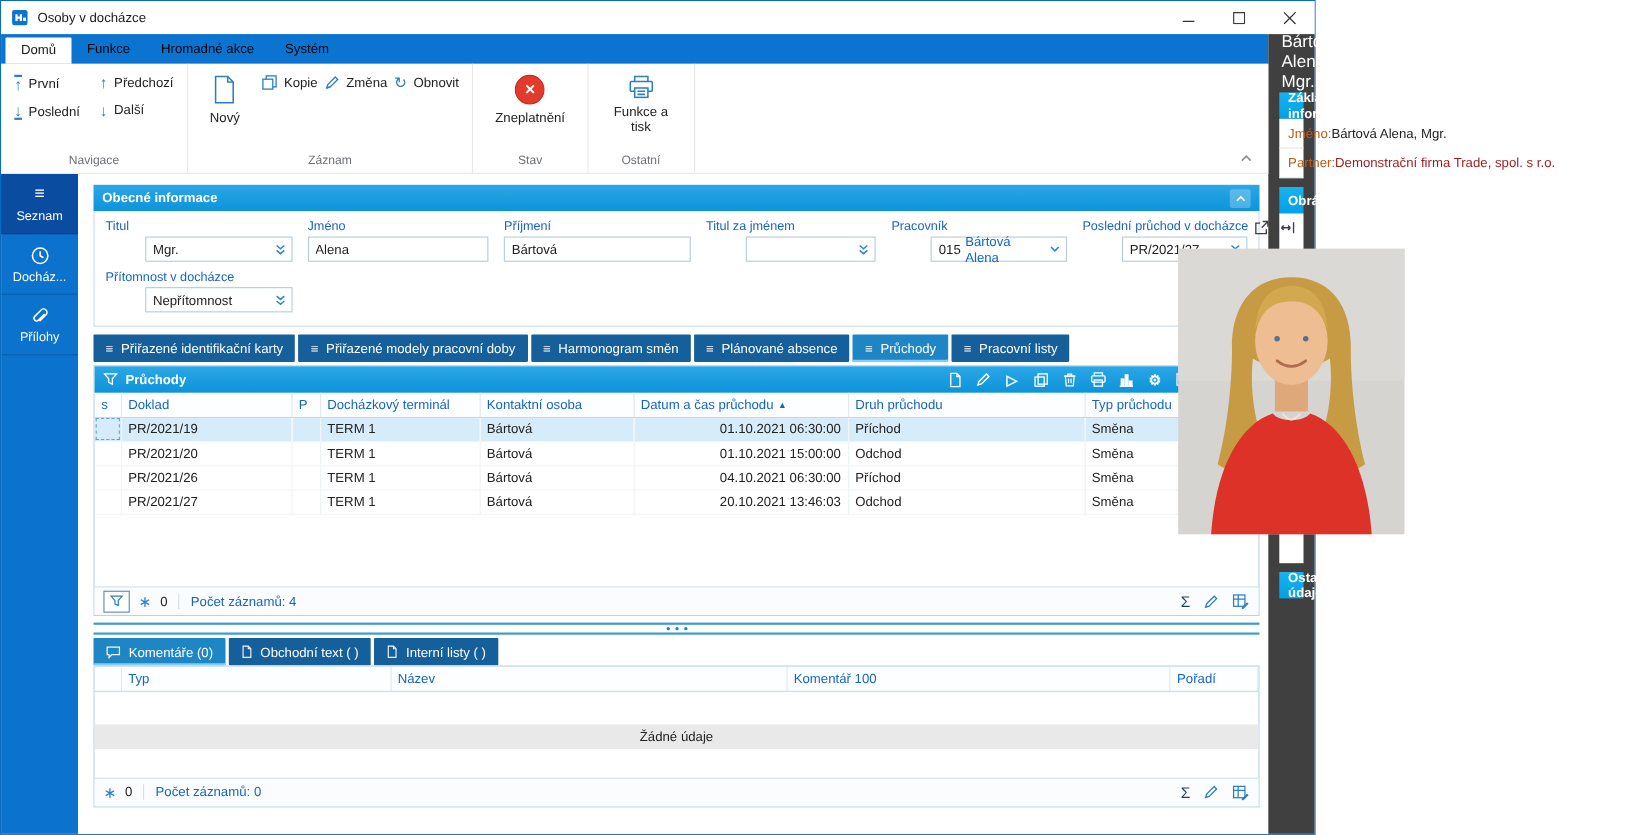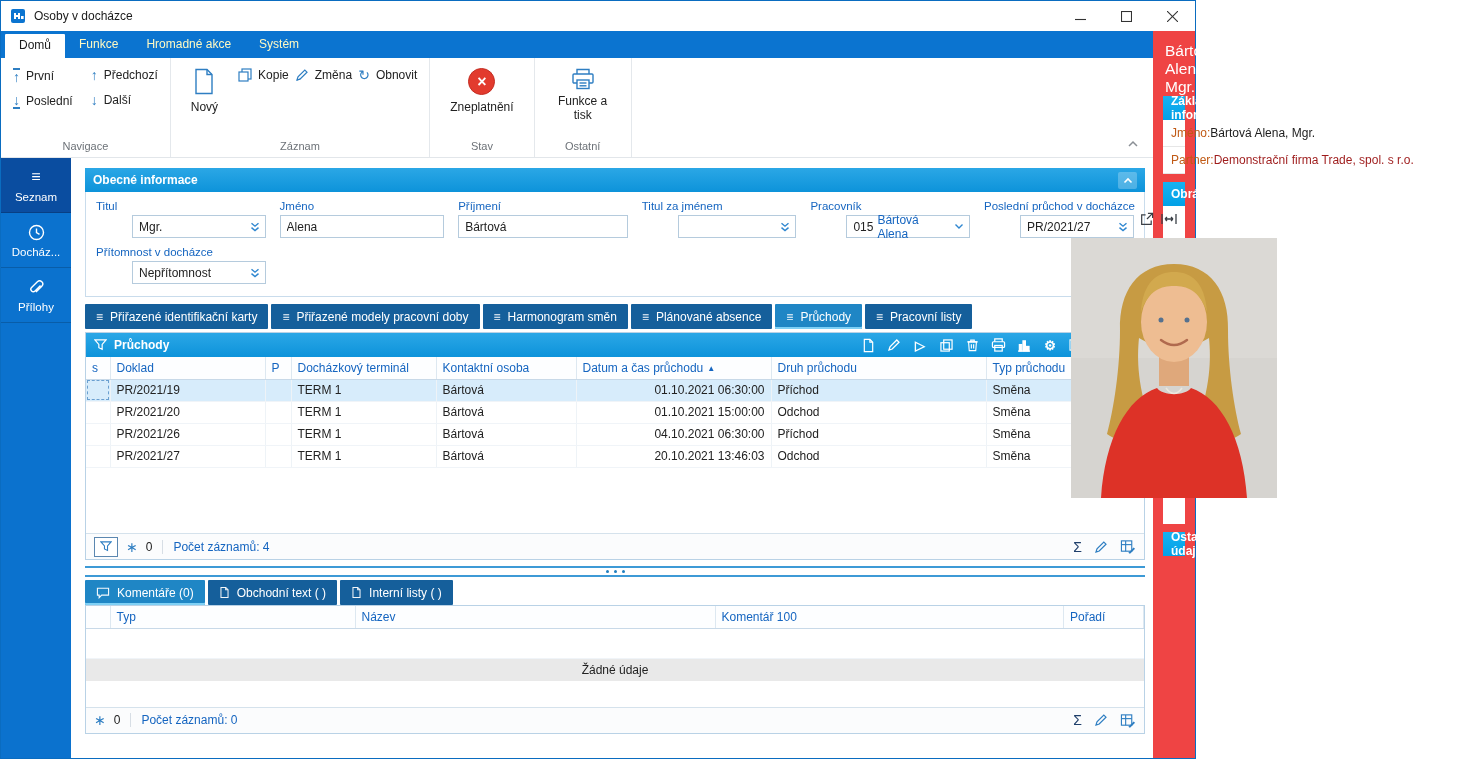--- a/index.html
+++ b/index.html
@@ -10,21 +10,21 @@
 .app-icon{width:18px;height:18px;margin-right:7px;display:flex;align-items:center;justify-content:center;}
 .title-text{font-size:12px;color:#1a1a1a;}
 .win-controls{margin-left:auto;display:flex;height:100%;}
 .winbtn{width:46px;height:100%;border:none;background:transparent;display:flex;align-items:center;justify-content:center;cursor:pointer;}
 .winbtn svg{stroke:#333;stroke-width:1.1;fill:none;}
 
 .body-row{flex:1;display:flex;min-height:0;}
 .left-area{width:1152px;display:flex;flex-direction:column;min-width:0;}
 
 .ribbon-tabs{height:27px;background:#0b74d0;display:flex;align-items:stretch;padding-left:4px;}
-.rtab{color:#fef9c3;padding:6px 14px 0;cursor:pointer;}
+.rtab{color:#000000;padding:6px 14px 0;cursor:pointer;}
 .rtab.active{background:#fff;color:#1a1a1a;margin-top:3px;padding-top:4px;border-radius:1px 1px 0 0;font-weight:normal;}
 .ribbon-body{height:100px;background:#fff;display:flex;position:relative;border-bottom:1px solid #e2e6ea;}
 .rgroup{display:flex;flex-direction:column;border-right:1px solid #e4e8ec;}
 .rgroup-content{flex:1;display:flex;align-items:flex-start;padding:10px 12px 0;}
 .rgroup-label{text-align:center;color:#6d7278;font-size:11px;padding:2px 0 5px;}
 .nav-grid{display:grid;grid-auto-flow:column;grid-template-rows:24px 24px;grid-template-columns:auto auto;column-gap:18px;row-gap:1px;}
 .nav-item{display:flex;align-items:center;gap:6px;cursor:pointer;white-space:nowrap;}
 .arrow-ic{color:#2e7ec2;font-size:14px;line-height:1;display:inline-block;}
 .bar-top{border-top:2px solid #2e7ec2;padding-top:0;}
 .bar-bottom{border-bottom:2px solid #2e7ec2;}
@@ -84,21 +84,21 @@
 
 .splitter{height:11px;margin-top:6px;border-top:2px solid #3d9ad6;border-bottom:2px solid #3d9ad6;display:flex;align-items:center;justify-content:center;gap:5px;background:#fff;cursor:row-resize;flex:0 0 auto;}
 .splitter i{width:3px;height:3px;border-radius:50%;background:#1f7fc0;}
 
 .ctabs{display:flex;gap:3px;margin-top:3px;flex:0 0 auto;}
 .cpanel{border:1px solid #b9d2e6;display:flex;flex-direction:column;background:#fff;flex:0 0 auto;}
 .empty-top{height:30px;border-bottom:1px solid #f0f4f8;}
 .empty-band{height:22px;background:#e9e9e9;display:flex;align-items:center;justify-content:center;color:#222;}
 .empty-bot{height:26px;}
 
-.right-panel{flex:1;background:#ef4444;display:flex;flex-direction:column;padding:13px 10px;min-width:0;}
+.right-panel{flex:1;background:#404040;display:flex;flex-direction:column;padding:1px 10px;min-width:0;}
 .person-hdr{height:44px;display:flex;align-items:center;color:#fff;font-size:15.5px;padding:6px 2px 0;flex:0 0 auto;}
 .p-popup{margin-left:auto;color:#fff;cursor:pointer;display:flex;}
 .sec-hdr{height:24px;flex:0 0 auto;background:linear-gradient(180deg,#17b2f1,#02a0e6);color:#fff;font-weight:bold;display:flex;align-items:center;padding:0 8px;gap:6px;margin-top:8px;}
 .sec-ics{margin-left:auto;display:flex;gap:9px;align-items:center;color:#fff;}
 .sec-ic{display:flex;align-items:center;cursor:pointer;}
 .info-rows{background:#fff;flex:0 0 auto;}
 .info-row{height:27px;display:flex;align-items:center;padding:0 8px;border-bottom:1px solid #e6e6e6;}
 .ilabel{color:#c05a15;}
 .ivalue{margin-left:auto;color:#1c1c1c;white-space:nowrap;}
 .ivalue.red{color:#9e1b1b;}

